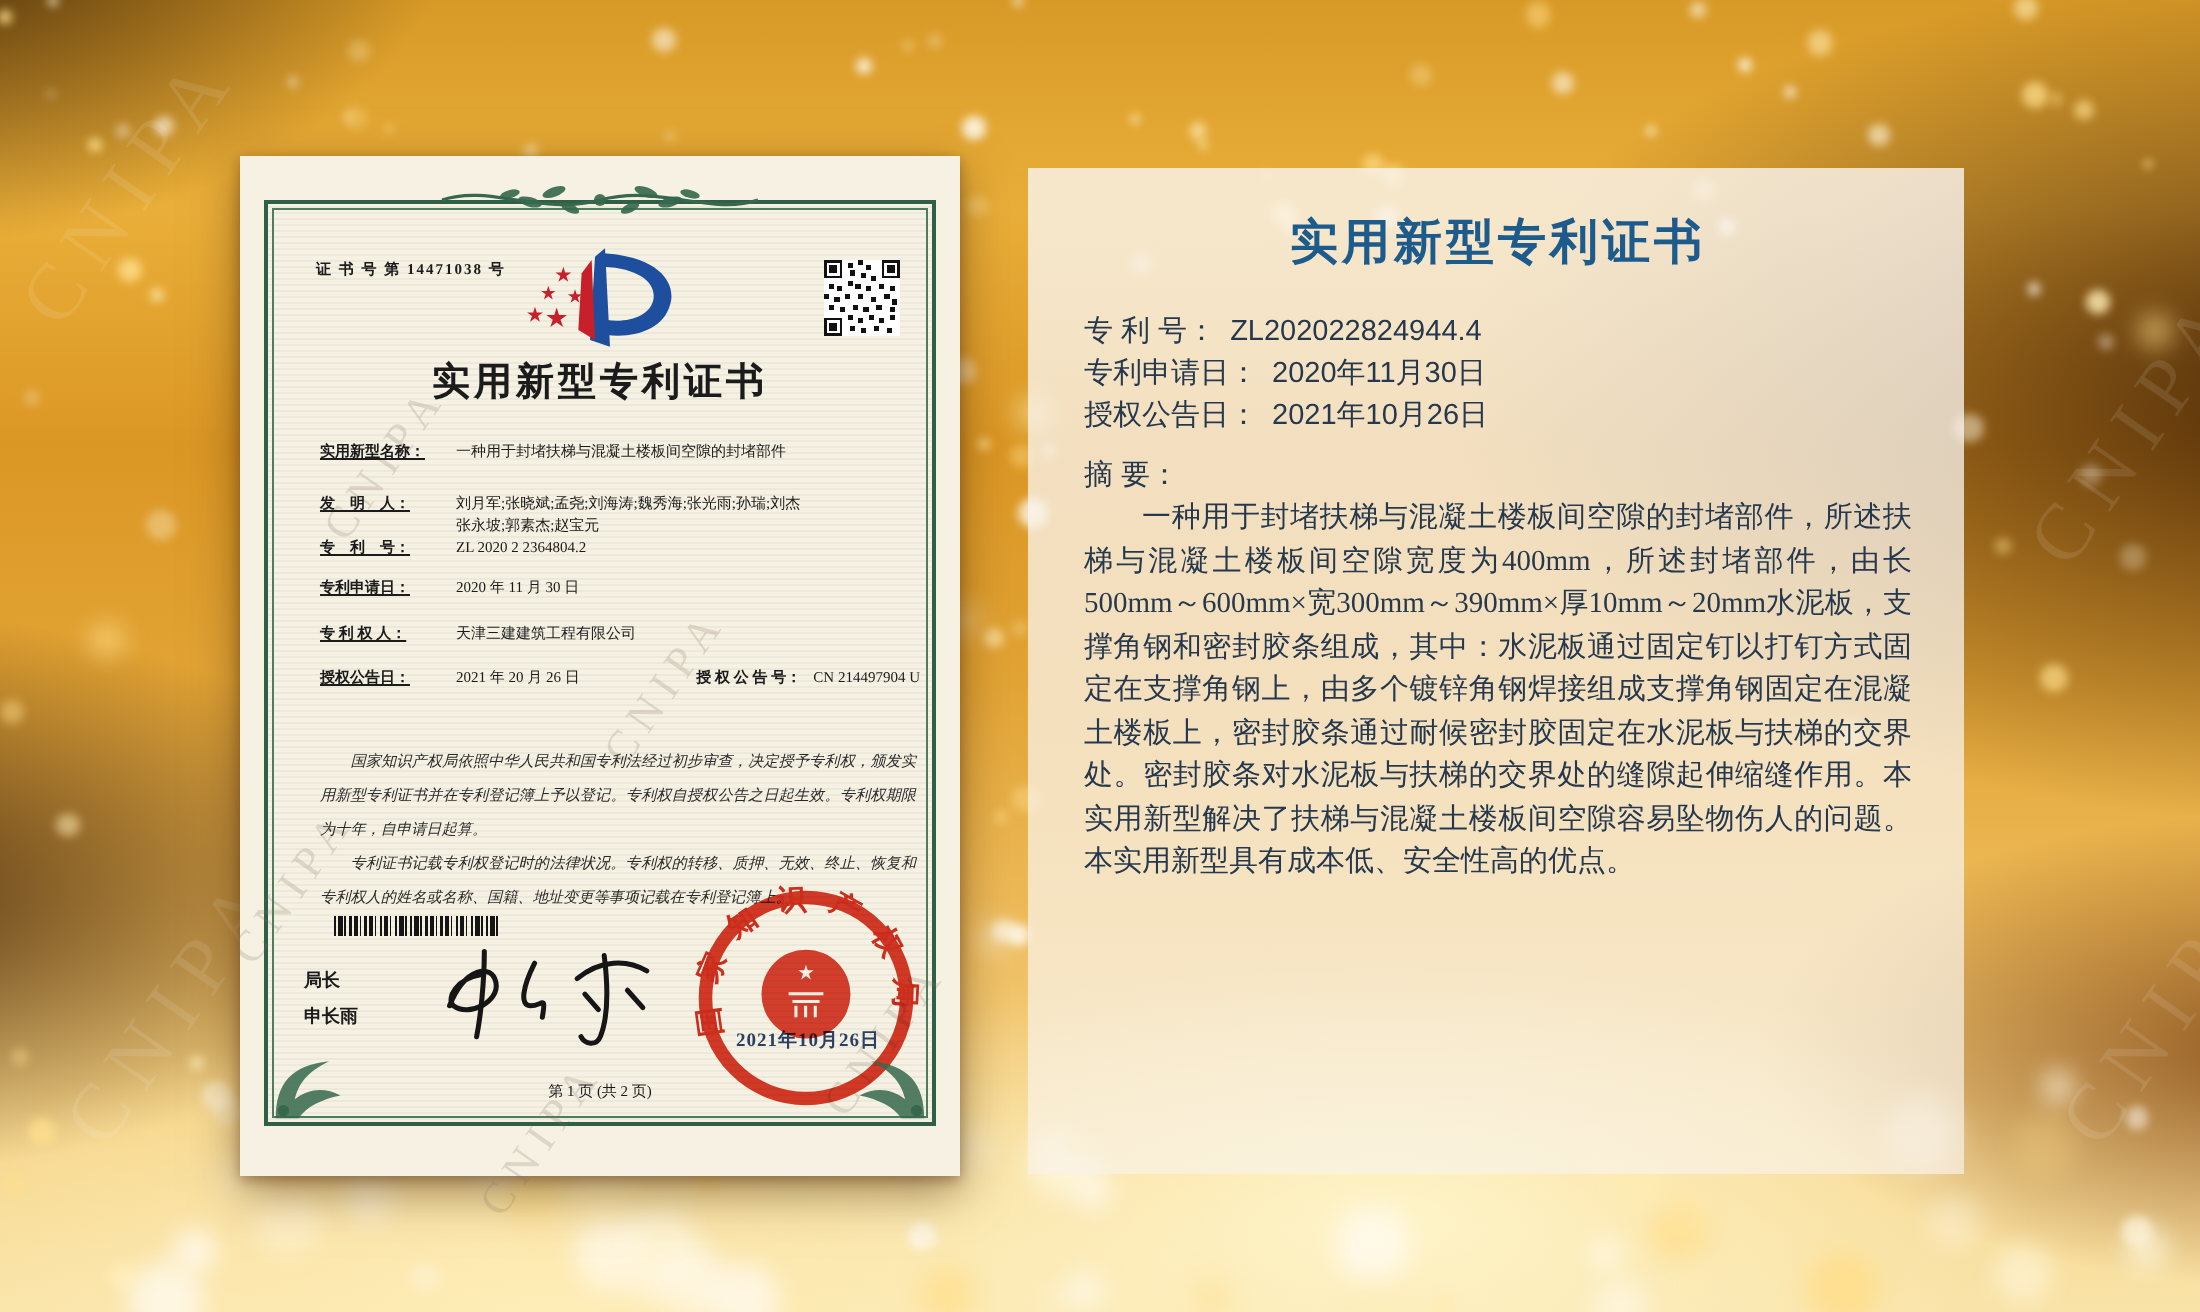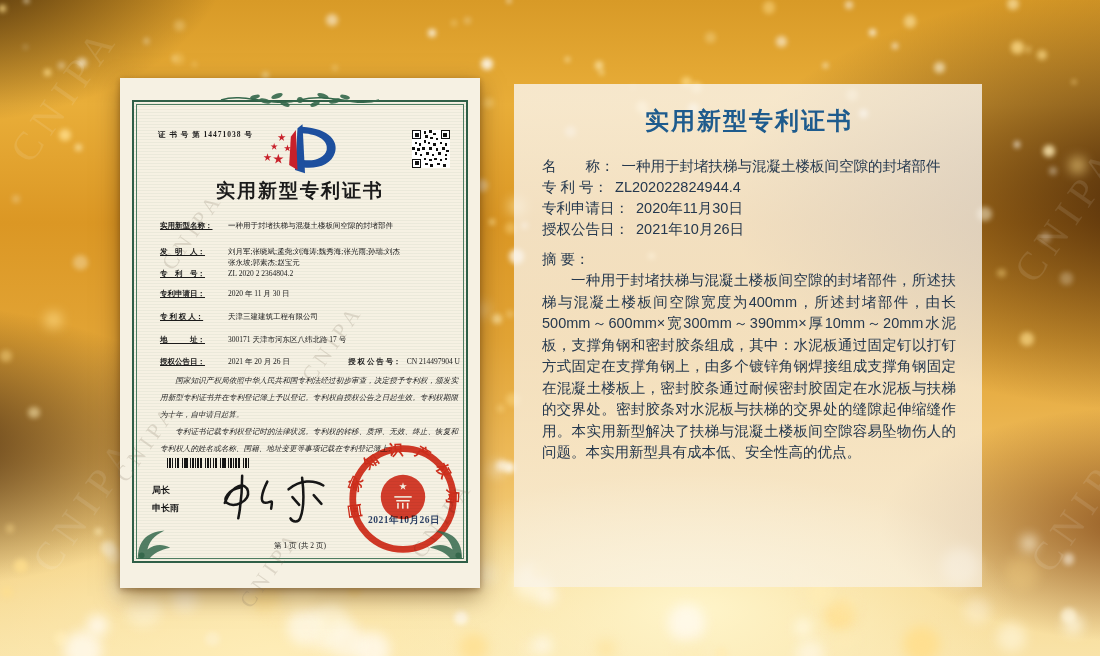--- a/index.html
+++ b/index.html
@@ -58,21 +58,21 @@
   
   .panel{position:absolute;left:514px;top:84px;width:468px;height:503px;z-index:3;box-sizing:border-box;
     padding:18px 26px 0 28px;
     background:linear-gradient(180deg, rgba(250,246,241,0.80), rgba(249,243,233,0.68));
     color:#25384e;}
   .panel-title{margin-top:3px;text-align:center;font-size:24px;font-weight:bold;letter-spacing:2px;color:#1e5b8d;}
   .pinfo{margin-top:19px;font-size:14.5px;line-height:21px;}
   .pline{white-space:nowrap;}
   .pval{margin-left:7px;}
   .abs-label{margin-top:9px;font-size:14.5px;line-height:21px;}
-  .abs-text{margin:0;font-size:14.5px;line-height:21.5px;text-indent:2em;text-align:justify;}
+  .abs-text{margin:0;font-size:14.5px;line-height:21.5px;text-indent:2em;text-align:justify;font-family:Liberation Serif, serif;}
 </style>
 </head>
 <body>
 
 <div class="stage">
   <div id="bokeh">
       <div style="position: absolute; left: 762.535px; top: 0.729115px; width: 12.7922px; height: 12.7922px; border-radius: 50%; background: rgba(255, 222, 140, 0.51); filter: blur(2.5px);"></div>
       <div style="position: absolute; left: 789.611px; top: 565.799px; width: 26.3865px; height: 26.3865px; border-radius: 50%; background: rgba(255, 236, 180, 0.35); filter: blur(6px);"></div>
       <div style="position: absolute; left: 997.397px; top: 268.681px; width: 8.51897px; height: 8.51897px; border-radius: 50%; background: rgba(255, 222, 140, 0.44); filter: blur(2.5px);"></div>
       <div style="position: absolute; left: 203.482px; top: 217.526px; width: 12.7778px; height: 12.7778px; border-radius: 50%; background: rgba(255, 248, 225, 0.35); filter: blur(2.5px);"></div>
@@ -334,24 +334,20 @@
         <span class="fval">ZL 2020 2 2364804.2</span>
       </div>
       <div class="frow m9">
         <span class="flabel">专利申请日：</span>
         <span class="fval">2020 年 11 月 30 日</span>
       </div>
       <div class="frow m12">
         <span class="flabel">专 利 权 人：</span>
         <span class="fval">天津三建建筑工程有限公司</span>
       </div>
-      <div class="frow m12">
-        <span class="flabel">地　　　址：</span>
-        <span class="fval">300171 天津市河东区八纬北路 17 号</span>
-      </div>
       <div class="frow m11">
         <span class="flabel">授权公告日：</span>
         <span class="fval">2021 年 20 月 26 日</span>
         <span class="flabel2">授 权 公 告 号：</span>
         <span class="fval">CN 214497904 U</span>
       </div>
     </div>
 
     <div class="abs legal">
       <p>国家知识产权局依照中华人民共和国专利法经过初步审查，决定授予专利权，颁发实用新型专利证书并在专利登记簿上予以登记。专利权自授权公告之日起生效。专利权期限为十年，自申请日起算。</p>
@@ -407,23 +403,20 @@
       <circle cx="6" cy="34" r="3" fill="#35684c"></circle>
     </svg>
 
     <div class="abs page-note">第 1 页 (共 2 页)</div>
   </div>
 
   <div class="panel">
     <div class="panel-title">实用新型专利证书</div>
     <div class="pinfo">
       <div class="pline">
-        <span class="plabel">名　　称：</span><span class="pval">一种用于封堵扶梯与混凝土楼板间空隙的封堵部件</span>
-      </div>
-      <div class="pline">
         <span class="plabel">专 利 号：</span><span class="pval">ZL202022824944.4</span>
       </div>
       <div class="pline">
         <span class="plabel">专利申请日：</span><span class="pval">2020年11月30日</span>
       </div>
       <div class="pline">
         <span class="plabel">授权公告日：</span><span class="pval">2021年10月26日</span>
       </div>
     </div>
     <div class="abs-label">摘 要：</div>

